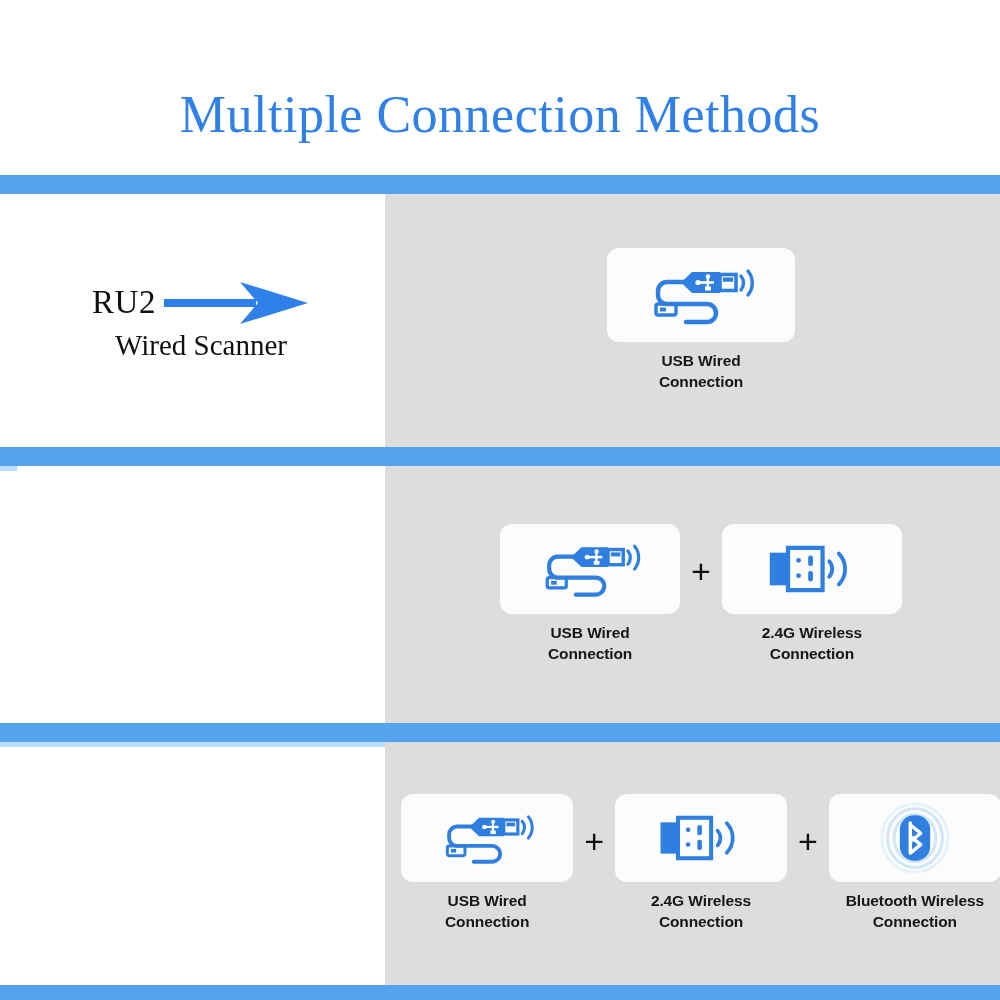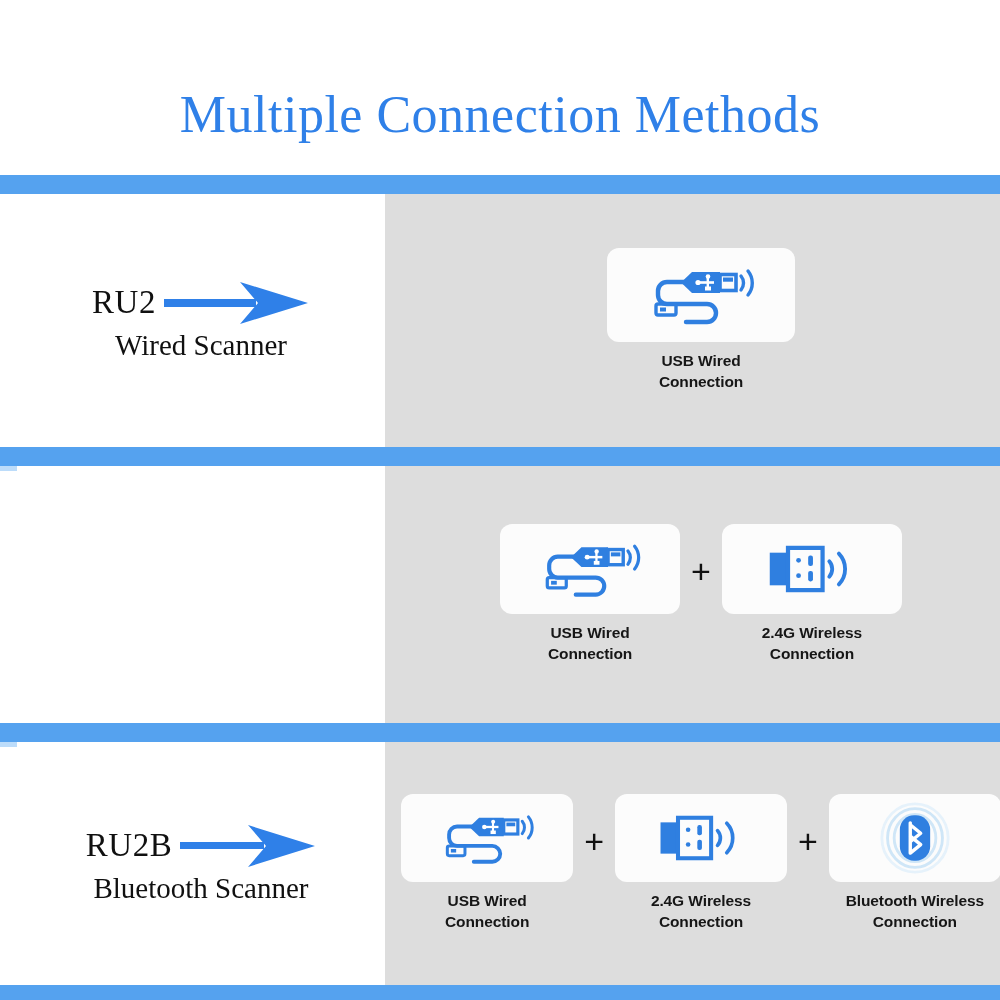--- a/index.html
+++ b/index.html
@@ -260,32 +260,20 @@
           </div>
           <div class="card-caption">2.4G Wireless
 Connection</div>
         </div>
 
       </div>
     </div>
   </div>
 
   <div class="row r3">
-    <div class="row-left">
-      <div class="label-line1">
-        <span class="model-name">RU2B</span>
-        <span class="arrow">
-          <svg width="138" height="46" viewBox="0 0 138 46">
-            <rect x="2" y="19" width="84" height="7" fill="#2f80e8"></rect>
-            <path d="M70 2 L137 23 L70 44 L88 23 Z" fill="#2f80e8"></path>
-          </svg>
-        </span>
-      </div>
-      <div class="scanner-type">Bluetooth Scanner</div>
-    </div>
 
     <div class="row-right">
       <div class="cards">
 
         <div class="card-group">
           <div class="card sm">
             <svg width="104" height="58" viewBox="0 0 118 64">
               <g fill="none" stroke="#2f7fe0" stroke-width="4.4" stroke-linecap="round" stroke-linejoin="round">
                 <path d="M52 19 H25 a9 9 0 0 0 -9 9 v4 a9 9 0 0 0 9 9 h40 a9 9 0 0 1 9 9 v0 a9 9 0 0 1 -9 9 H44"></path>
               </g>

